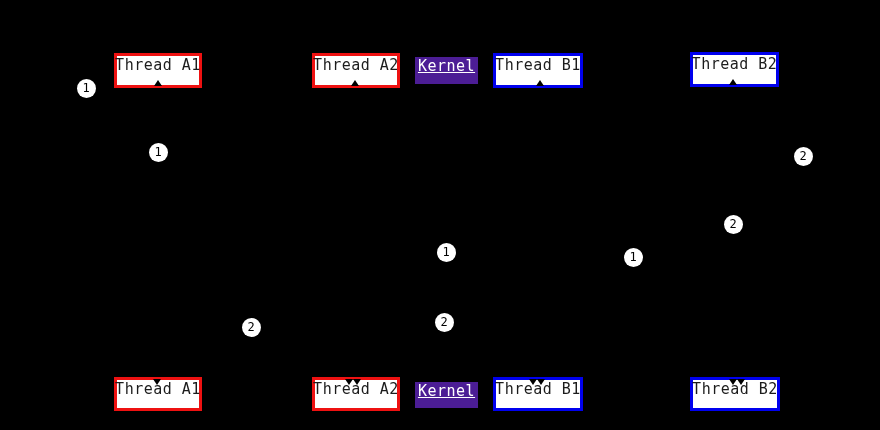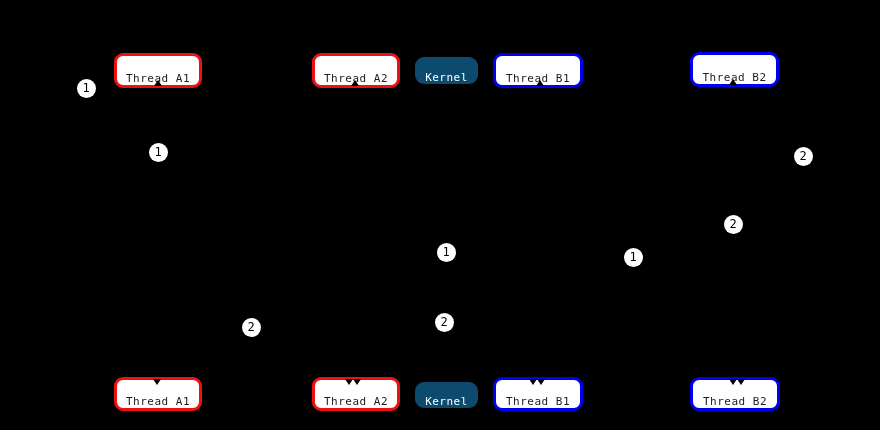--- a/index.html
+++ b/index.html
@@ -12,38 +12,38 @@
     width: 880px;
     height: 430px;
     background: #000000;
     overflow: hidden;
     font-family: "DejaVu Sans Mono", "Liberation Mono", monospace;
   }
   .node {
     position: absolute;
     box-sizing: border-box;
     display: flex;
-    align-items: flex-end;
+    align-items: flex-start;
     justify-content: center;
-    font-size: 11px;
+    font-size: 15px;
     letter-spacing: 0.5px;
     white-space: nowrap;
-    border-radius: 9px;
   }
   .node.thread {
     background: #ffffff;
     color: #1c1c1c;
     border: 3px solid;
   }
   .node.thread.red  { border-color: #ee1111; }
   .node.thread.blue { border-color: #0000ee; }
   .node.kernel {
-    background: #0c4a6e;
+    background: #4c1d95;
     color: #ffffff;
     border: none;
+    text-decoration: underline;
   }
   .badge {
     position: absolute;
     width: 19px;
     height: 19px;
     border-radius: 50%;
     background: #ffffff;
     color: #000000;
     display: flex;
     align-items: center;

